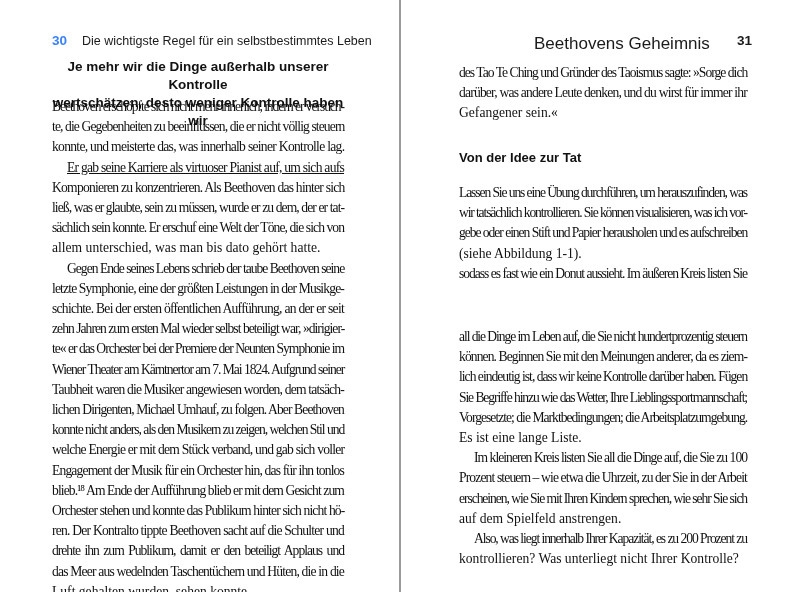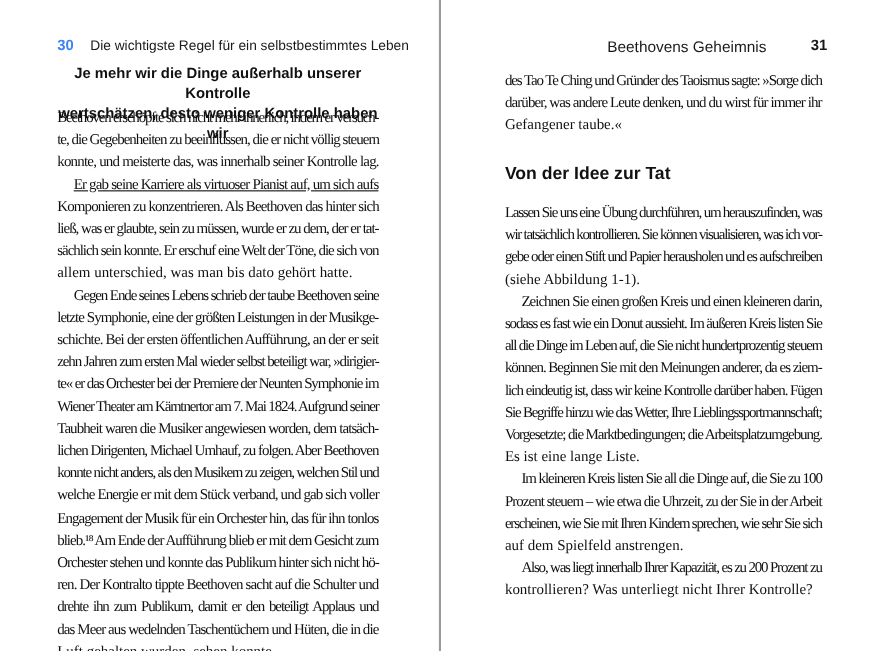--- a/index.html
+++ b/index.html
@@ -5,35 +5,35 @@
     html, body { margin: 0; padding: 0; background: #ffffff; }
     body { width: 800px; height: 592px; overflow: hidden; position: relative; }
     .spread { position: relative; width: 800px; height: 592px; background: #fff; }
     .page { position: absolute; top: 0; height: 592px; width: 399px; background: #fff; }
     .page.left { left: 0; }
     .page.right { left: 401px; }
     .spine { position: absolute; left: 399px; top: 0; width: 2px; height: 592px; background: #9a9a9a; }
     .pagenum { font-weight: bold; font-size: 13.5px; }
     .left .pagenum { position: absolute; left: 52px; top: 33px; }
     .left .rh-title { position: absolute; left: 82px; top: 34px; font-family: "Liberation Sans", sans-serif; font-size: 12.5px; color: #1a1a1a; white-space: nowrap; }
-    .right .rh-title { position: absolute; left: 151px; top: 34px; font-family: "Liberation Sans", sans-serif; font-size: 14px; color: #1a1a1a; white-space: nowrap; }
+    .right .rh-title { position: absolute; left: 133px; top: 34px; font-family: "Liberation Sans", sans-serif; font-size: 17px; color: #1a1a1a; white-space: nowrap; }
     .right .pagenum { position: absolute; left: 336px; top: 33px; font-family: "Liberation Sans", sans-serif; color: #1a1a1a; }
     .left .pagenum { font-family: "Liberation Sans", sans-serif; color: #3b82f6; }
 
     .subhead { position: absolute; left: 52px; width: 292px; top: 58px; text-align: center; font-family: "Liberation Sans", sans-serif; font-weight: bold; font-size: 13.5px; line-height: 18px; color: #111; }
 
     .body { position: absolute; font-family: "Liberation Serif", serif; font-size: 13.6px; line-height: 20.2px; color: #111; text-align: justify; hyphens: manual; }
     .left .body { left: 52px; width: 292px; top: 97px; }
     .right .body.top { left: 58px; width: 288px; top: 63px; }
     .right .body.bottom { left: 58px; width: 288px; top: 183px; }
     .body p { margin: 0; }
     .body .line { display: block; text-align: justify; text-align-last: justify; white-space: nowrap; }
     .body .line.last { text-align-last: left; }
 
-    .section-heading { position: absolute; left: 58px; top: 150px; font-family: "Liberation Sans", sans-serif; font-weight: bold; font-size: 16px; color: #111; }
+    .section-heading { position: absolute; left: 58px; top: 150px; font-family: "Liberation Sans", sans-serif; font-weight: bold; font-size: 13px; color: #111; }
   </style>
 </head>
 <body>
 
 <div class="spread">
 
   <div class="page left">
     <span class="pagenum">30</span>
     <span class="rh-title">Die wichtigste Regel für ein selbstbestimmtes Leben</span>
 
@@ -81,37 +81,36 @@
   <div class="spine"></div>
 
   <div class="page right">
     <span class="rh-title">Beethovens Geheimnis</span>
     <span class="pagenum">31</span>
 
     <div class="body top">
       <p>
         <span class="line" style="display: block; letter-spacing: -0.983333px;">des Tao Te Ching und Gründer des Taoismus sagte: »Sorge dich</span>
         <span class="line" style="display: block; letter-spacing: -0.816667px;">darüber, was andere Leute denken, und du wirst für immer ihr</span>
-        <span class="line last" style="display: block;">Gefangener taube.«</span>
+        <span class="line last" style="display: block;">Gefangener sein.«</span>
       </p>
     </div>
 
     <div class="section-heading">Von der Idee zur Tat</div>
 
     <div class="body bottom">
       <p>
         <span class="line" style="display: block; letter-spacing: -1.11475px;">Lassen Sie uns eine Übung durchführen, um herauszufinden, was</span>
         <span class="line" style="display: block; letter-spacing: -1.14493px;">wir tatsächlich kontrollieren. Sie können visualisieren, was ich vor-</span>
         <span class="line" style="display: block; letter-spacing: -1.04688px;">gebe oder einen Stift und Papier herausholen und es aufschreiben</span>
         <span class="line last" style="display: block;">(siehe Abbildung 1-1).</span>
       </p>
       <p>
-        <span class="line" style="padding-left: 15px; display: block; letter-spacing: -0.87931px;">Zeichnen Sie einen großen Kreis und einen kleineren darin,</span>
         <span class="line" style="display: block; letter-spacing: -1.0303px;">sodass es fast wie ein Donut aussieht. Im äußeren Kreis listen Sie</span>
-        <span class="line" style="display: block; letter-spacing: -1.09091px;">all die Dinge im Leben auf, die Sie nicht hundertprozentig steuern</span>
+        <span class="line" style="display: block; letter-spacing: -1.09091px; margin-top: 43px;">all die Dinge im Leben auf, die Sie nicht hundertprozentig steuern</span>
         <span class="line" style="display: block; letter-spacing: -0.915254px;">können. Beginnen Sie mit den Meinungen anderer, da es ziem-</span>
         <span class="line" style="display: block; letter-spacing: -0.984615px;">lich eindeutig ist, dass wir keine Kontrolle darüber haben. Fügen</span>
         <span class="line" style="display: block; letter-spacing: -1.10769px;">Sie Begriffe hinzu wie das Wetter, Ihre Lieblingssportmannschaft;</span>
         <span class="line" style="display: block; letter-spacing: -0.983333px;">Vorgesetzte; die Marktbedingungen; die Arbeitsplatzumgebung.</span>
         <span class="line last" style="display: block;">Es ist eine lange Liste.</span>
       </p>
       <p>
         <span class="line" style="padding-left: 15px; display: block; letter-spacing: -0.968254px;">Im kleineren Kreis listen Sie all die Dinge auf, die Sie zu 100</span>
         <span class="line" style="display: block; letter-spacing: -0.875px;">Prozent steuern – wie etwa die Uhrzeit, zu der Sie in der Arbeit</span>
         <span class="line" style="display: block; letter-spacing: -1.06154px;">erscheinen, wie Sie mit Ihren Kindern sprechen, wie sehr Sie sich</span>

